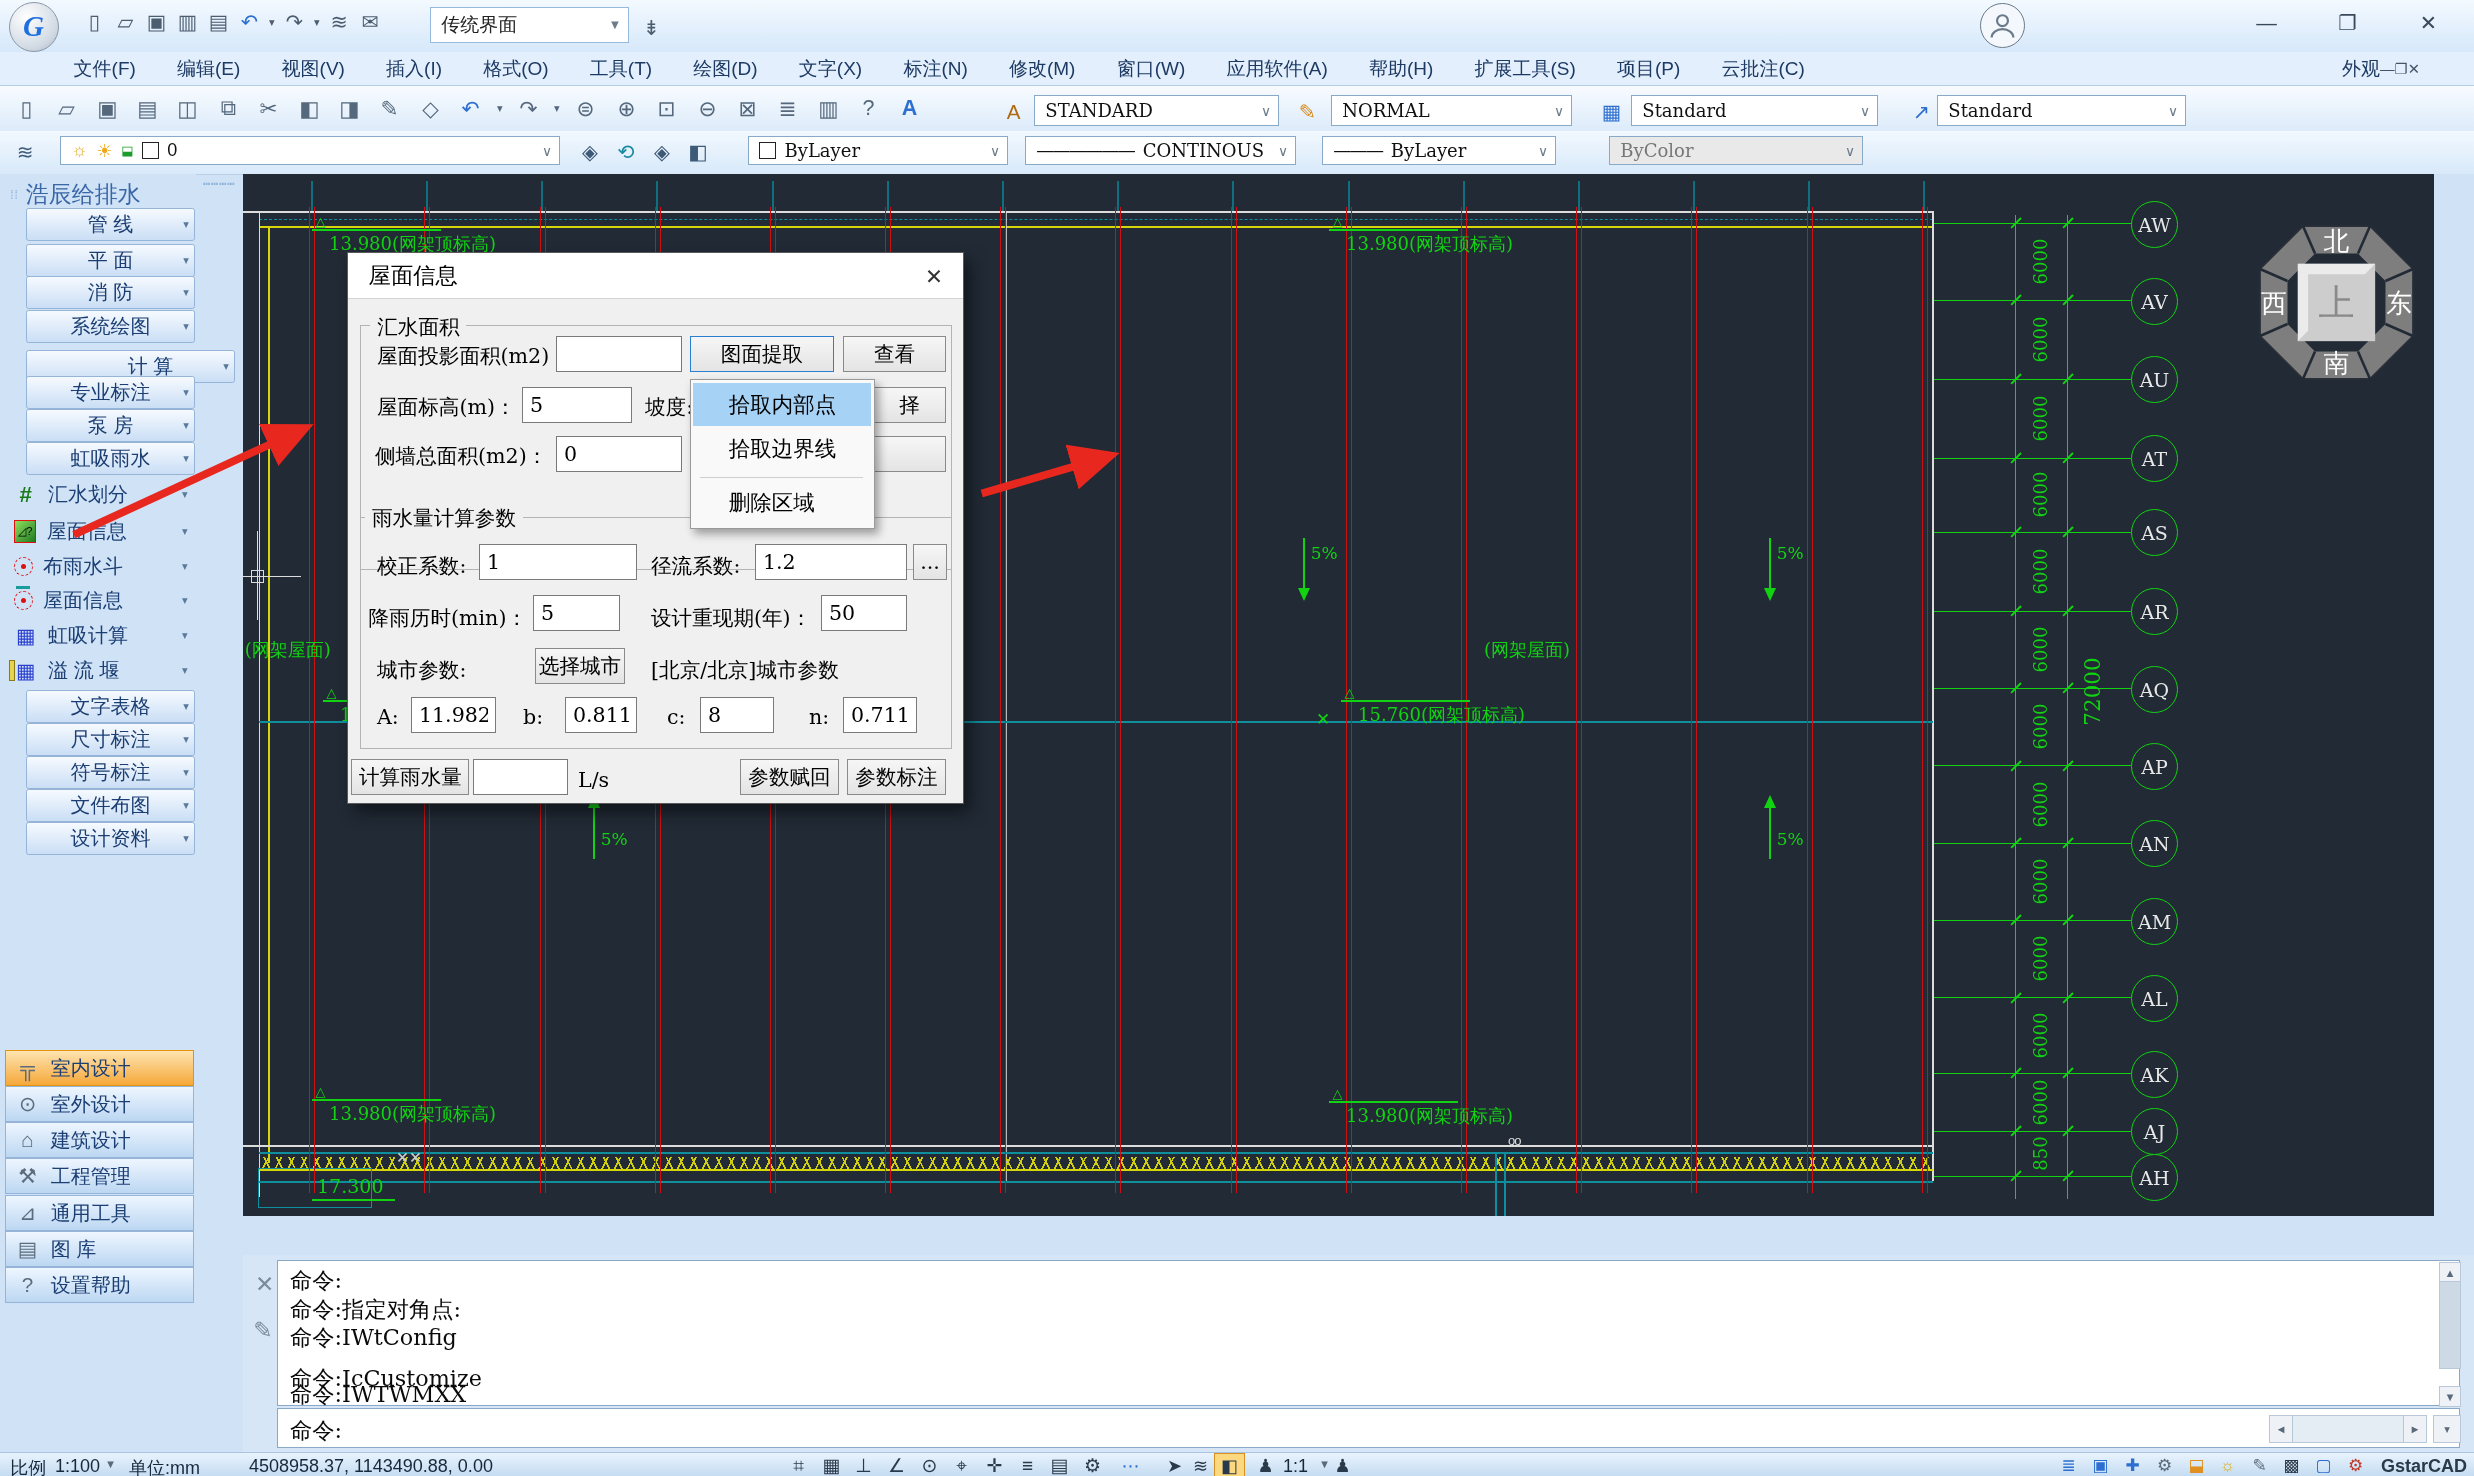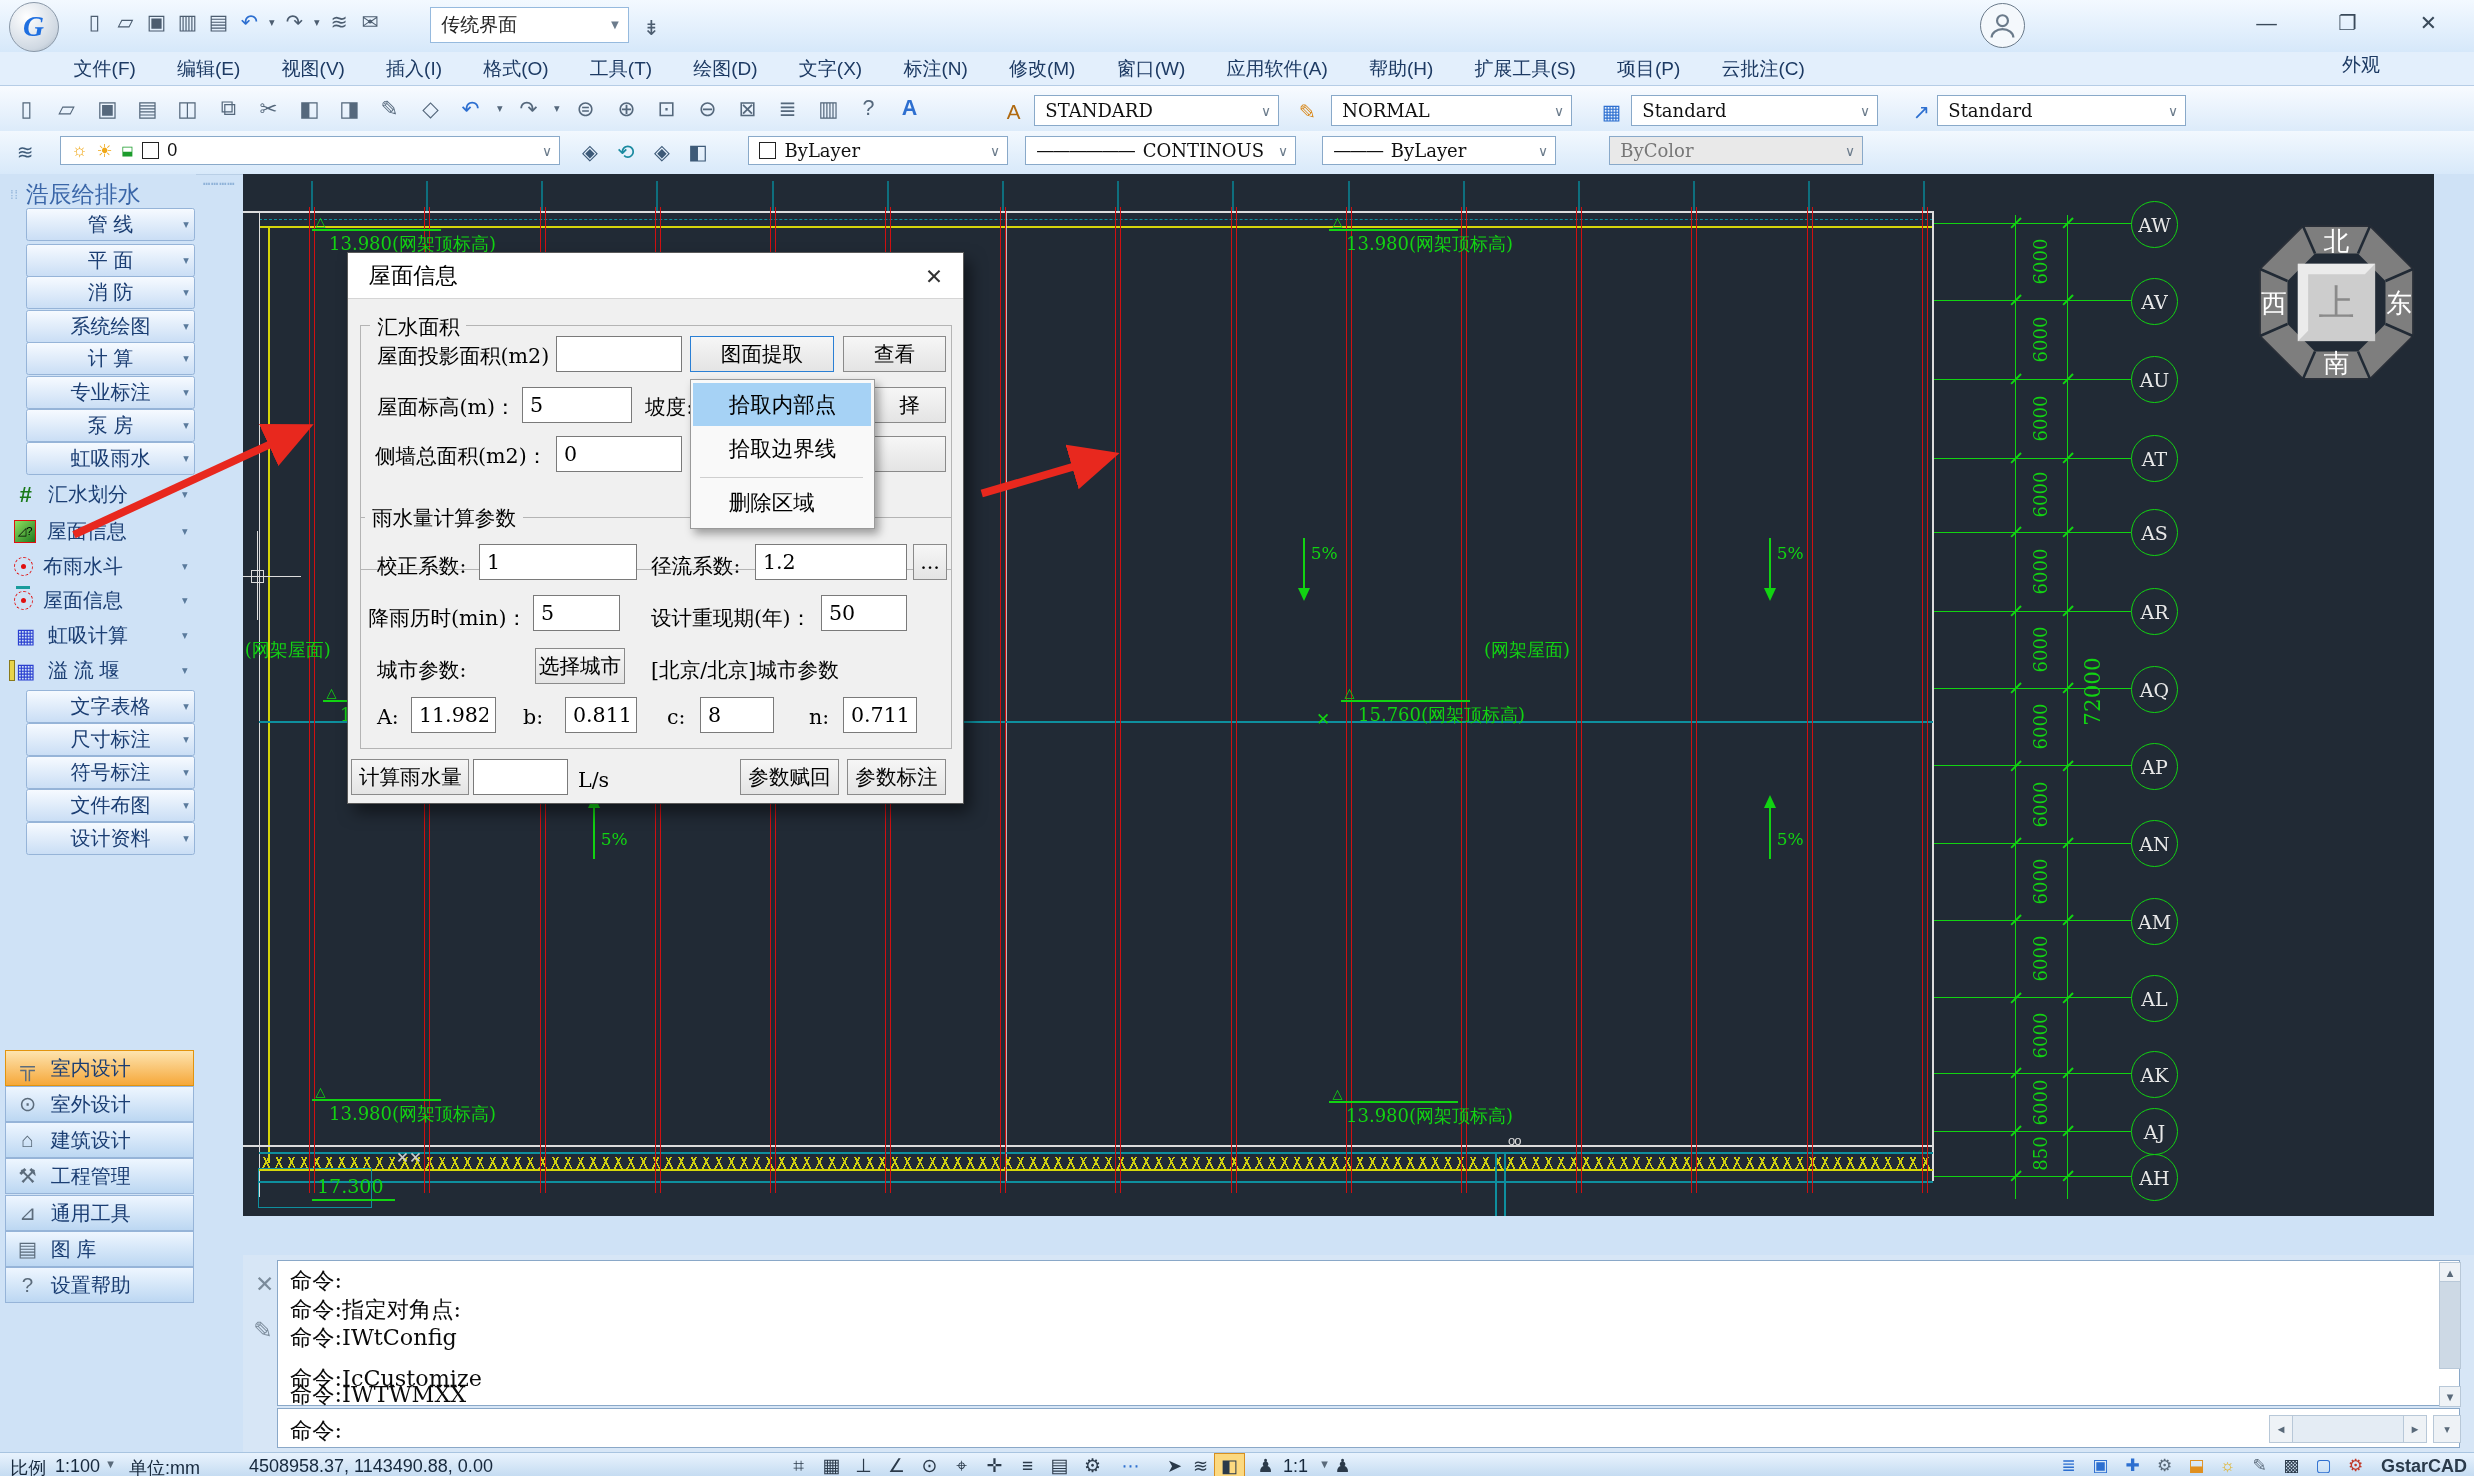--- a/index.html
+++ b/index.html
@@ -11,21 +11,21 @@
   #applogo{left:8.6px;top:1.7px;width:48px;height:48px;border-radius:50%;background:radial-gradient(circle at 35% 30%,#ffffff,#cfd8e2 70%,#9aa8b6);border:1.7px solid #8a98a8;color:#1f6fe0;font:bold italic 29px "Liberation Serif",serif;display:flex;align-items:center;justify-content:center;}
   .qicon{width:31px;height:38px;font-size:20.6px;color:#4c5d70;display:flex;align-items:center;justify-content:center;}
   #wscombo{left:430px;top:6.9px;width:187px;height:34px;background:#fff;border:0.9px solid #96bade;font-size:19px;color:#222;padding-left:10.3px;}
   .chev{margin-left:auto;margin-right:6.9px;color:#6c7c8c;font-size:13px;}
   #doctitle{left:885px;top:13px;width:774px;text-align:center;font-size:20px;color:#141414;}
   #avatar{left:1980px;top:3.4px;width:43px;height:43px;border-radius:50%;border:1.7px solid #6a7a8a;display:flex;align-items:center;justify-content:center;background:#f4f8fc;}
   .winbtn{width:53px;height:45px;top:0;display:flex;align-items:center;justify-content:center;font-size:20.6px;color:#3a4a5a;}
   
   #menubar{left:0;top:52px;width:2475px;height:34px;background:#e3effc;border-bottom:0.9px solid #b6cde6;display:flex;align-items:center;padding-left:53px;box-sizing:border-box;}
   .mitem{padding:0 20.6px;font-size:19px;color:#1d3a63;}
-  #menright{left:2342px;top:52px;height:33px;display:flex;align-items:center;gap:12px;font-size:19px;color:#1d3a63;flex-direction:column;}
+  #menright{left:2342px;top:52px;height:33px;display:flex;align-items:center;gap:0;font-size:19px;color:#1d3a63;}
   #menright .mini{font-size:14.6px;color:#44556a;}
   
   #toolbar1{left:0;top:86px;width:2475px;height:45px;background:linear-gradient(#f8fbff,#dcebfa);border-bottom:0.9px solid #c2d6ea;}
   .t1icon{width:39px;height:40px;top:2.6px;display:flex;align-items:center;justify-content:center;font-size:21.5px;color:#55687c;}
   .combo{background:#fff;border:0.9px solid #89a9c9;display:flex;align-items:center;font:18px "DejaVu Serif",serif;color:#111;padding-left:10.3px;box-sizing:border-box;}
   .combo .chev{font-size:13.8px;}
   .midicon{top:95px;width:33px;height:33px;display:flex;align-items:center;justify-content:center;font-size:20.6px;}
   #toolbar2{left:0;top:131px;width:2475px;height:43px;background:linear-gradient(#f2f8fe,#d8e9fa);border-bottom:0.9px solid #b9cfe6;}
   .lt-ico{width:33px;height:31px;top:136px;display:flex;align-items:center;justify-content:center;font-size:20px;color:#3d5a78;}
   
@@ -228,21 +228,21 @@
 
 <div id="sidebar" class="abs">
   <div id="sbheader" class="abs">
     <span class="handle">⁞⁞</span>
     <span>浩辰给排水</span>
   </div>
 <div class="sbtn abs" style="top: 34px;">管    线<div class="arr">▾</div></div>
       <div class="sbtn abs" style="top: 70px;">平    面<div class="arr">▾</div></div>
       <div class="sbtn abs" style="top: 102px;">消    防<div class="arr">▾</div></div>
       <div class="sbtn abs" style="top: 136px;">系统绘图<div class="arr">▾</div></div>
-      <div class="sbtn abs" style="top: 168px;">计    算<div class="arr">▾</div></div>
+      <div class="sbtn abs" style="top: 176px; padding-left: 40px;">计    算<div class="arr">▾</div></div>
       <div class="sbtn abs" style="top: 202px;">专业标注<div class="arr">▾</div></div>
       <div class="sbtn abs" style="top: 235px;">泵    房<div class="arr">▾</div></div>
       <div class="sbtn abs" style="top: 268px;">虹吸雨水<div class="arr">▾</div></div>
       <div class="stool abs" style="top: 304px;">
         <div class="ticon" style="color: rgb(26, 122, 26); font-weight: bold; font-size: 22.3px;">#</div>
         <div class="lbl">汇水划分</div>
         <div class="arr">▾</div>
       </div>
       <div class="stool abs" style="top: 341px;">
         <div class="ticon" style="background: linear-gradient(135deg, rgb(143, 224, 96), rgb(30, 122, 30)); border: 1.7px solid rgb(224, 16, 16); width: 20.6px; height: 20.6px; font-size: 11.2px; color: rgb(0, 0, 0);">◿?</div>

